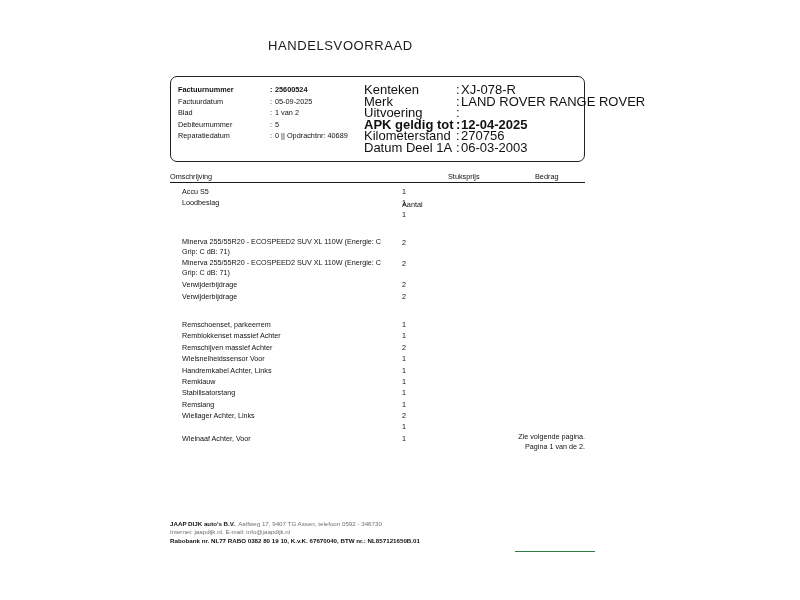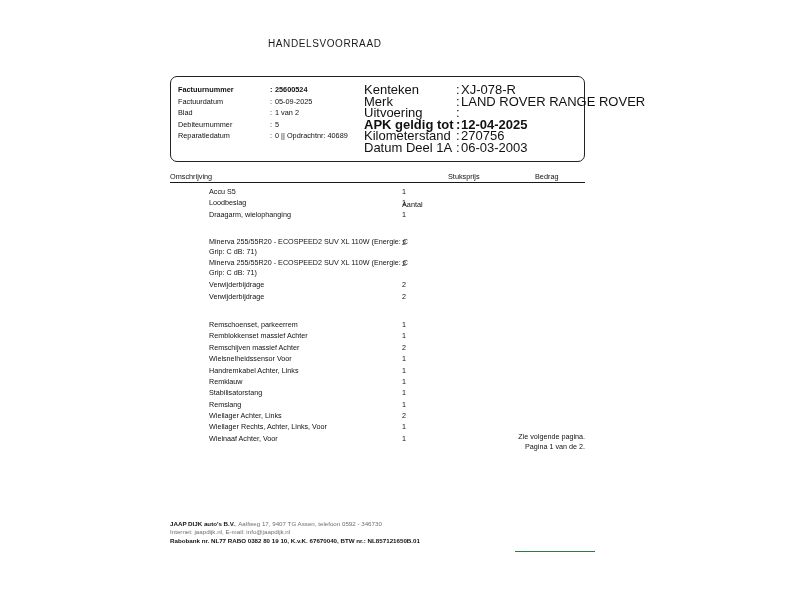--- a/index.html
+++ b/index.html
@@ -20,21 +20,21 @@
     left: 0;
     top: 0;
     width: 800px;
     height: 600px;
     background: #ffffff;
   }
   .doc-title {
     position: absolute;
     left: 268px;
     top: 38px;
-    font-size: 10px;
+    font-size: 13px;
     letter-spacing: 0.6px;
     color: #1a1a1a;
   }
   
   .header-box {
     position: absolute;
     left: 170px;
     top: 76px;
     width: 415px;
     height: 86px;
@@ -108,21 +108,20 @@
     position: relative;
     height: 11.4px;
   }
   .line .desc {
     position: absolute;
     left: 12px;
     top: 0;
     width: 215px;
     line-height: 11.4px;
     white-space: nowrap;
-    margin-left: 27px;
   }
   .line .desc.wrap {
     white-space: normal;
     line-height: 10.2px;
   }
   .line .aantal {
     position: absolute;
     left: 232px;
     top: 0;
     line-height: 11.4px;
@@ -263,21 +262,20 @@
       <span class="stuk"></span>
       <span class="bedrag"></span>
     </div>
     <div class="line">
       <span class="desc">Loodbeslag</span>
       <span class="aantal">1</span>
       <span class="stuk"></span>
       <span class="bedrag"></span>
     </div>
     <div class="line">
-      <span class="desc">Draagarm, wielophanging</span>
       <span class="aantal">1</span>
       <span class="stuk"></span>
       <span class="bedrag"></span>
     </div>
 
     <div class="spacer-md"></div>
     <div class="spacer-sm"></div>
 
     <div class="line tall">
       <span class="desc wrap">Minerva 255/55R20 - ECOSPEED2 SUV XL 110W (Energie: C Grip: C dB: 71)</span>
@@ -355,21 +353,20 @@
       <span class="stuk"></span>
       <span class="bedrag"></span>
     </div>
     <div class="line">
       <span class="desc">Wiellager Achter, Links</span>
       <span class="aantal">2</span>
       <span class="stuk"></span>
       <span class="bedrag"></span>
     </div>
     <div class="line">
-      <span class="desc">Wiellager Rechts, Achter, Links, Voor</span>
       <span class="aantal">1</span>
       <span class="stuk"></span>
       <span class="bedrag"></span>
     </div>
     <div class="line">
       <span class="desc">Wielnaaf Achter, Voor</span>
       <span class="aantal">1</span>
       <span class="stuk"></span>
       <span class="bedrag"></span>
     </div>

